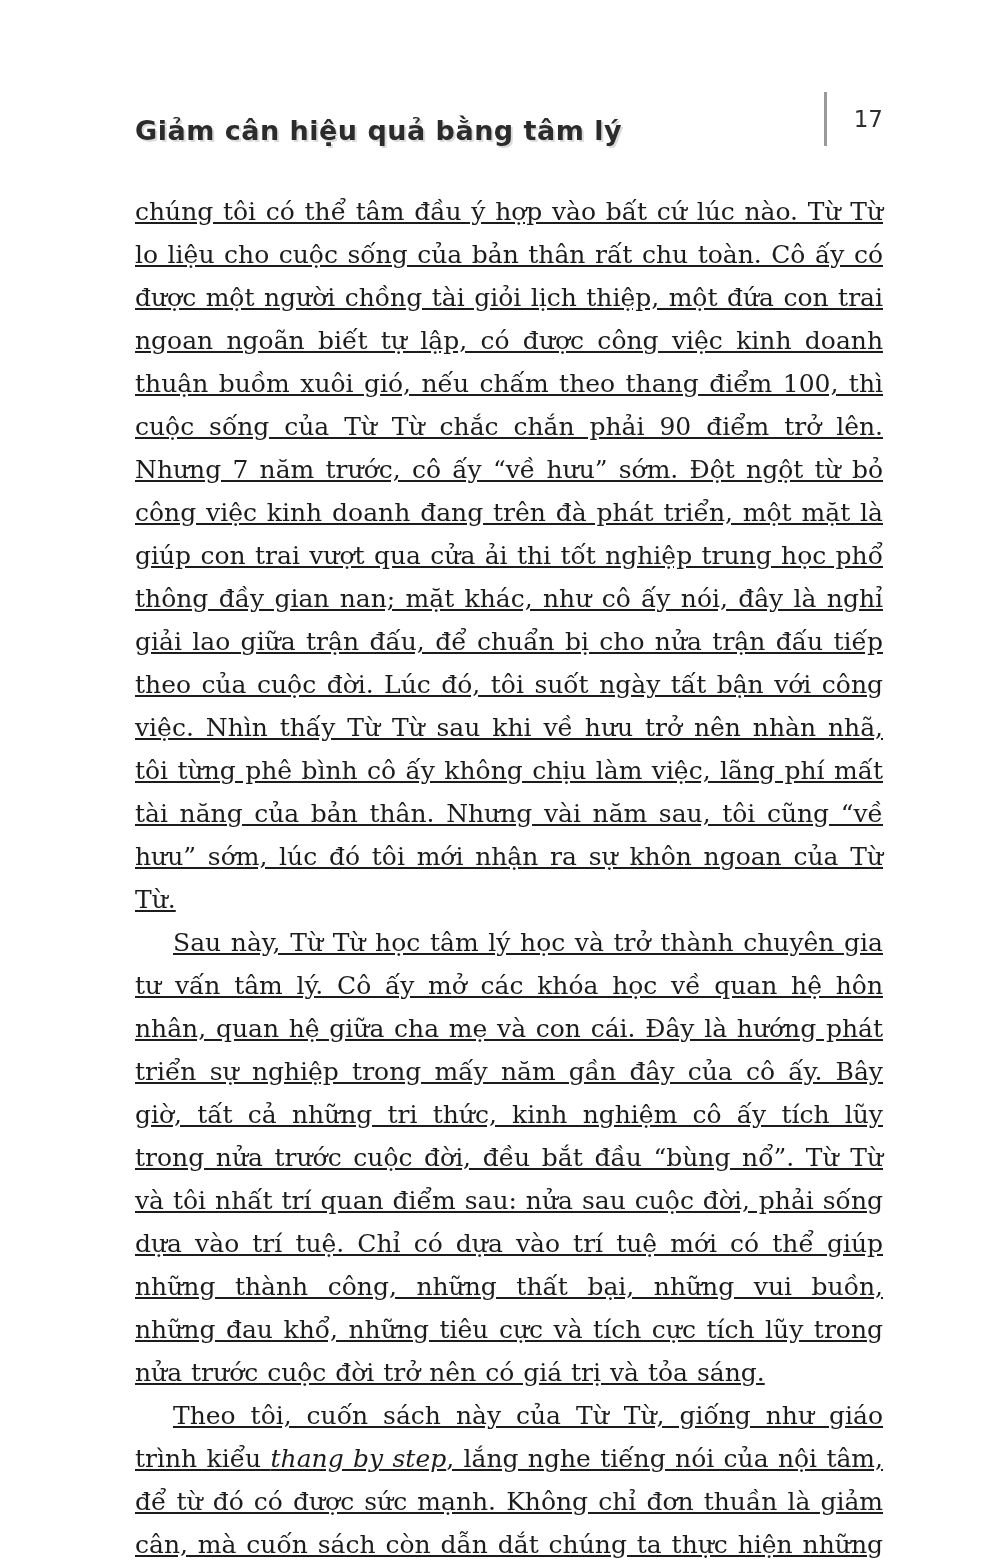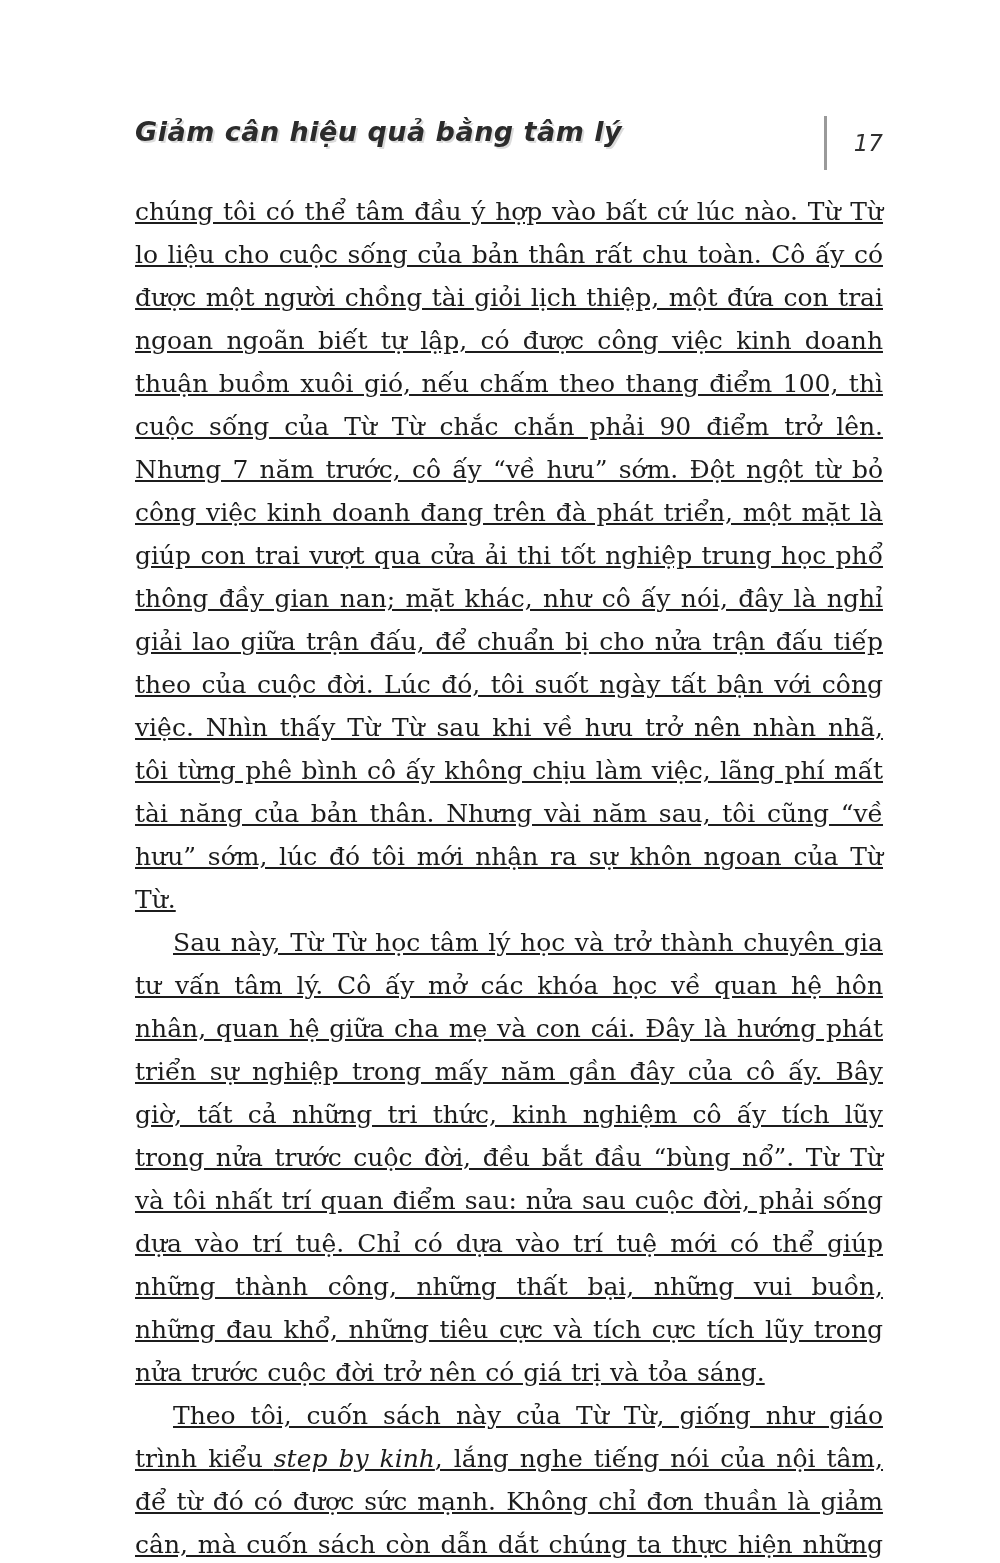--- a/index.html
+++ b/index.html
@@ -9,27 +9,26 @@
   .page {
     position: relative;
     width: 1000px;
     height: 1563px;
     background: #ffffff;
     overflow: hidden;
   }
 
   .page-header {
     position: absolute;
-    top: 116px;
+    top: 92px;
     left: 135px;
     width: 748px;
     display: flex;
-    align-items: flex-start;
+    align-items: flex-end;
     justify-content: space-between;
-    font-style: italic;
   }
 
   .book-title {
     font-family: "DejaVu Sans", sans-serif;
     font-size: 27px;
     font-weight: 600;
     color: #2b2b2b;
     letter-spacing: 0.5px;
     text-shadow: 2px 2px 0 rgba(175,175,175,0.45);
     white-space: nowrap;
@@ -84,17 +83,17 @@
       <span class="page-number">17</span>
     </div>
   </header>
 
   <main class="page-body">
 
     <p class="para"><span>chúng tôi có thể tâm đầu ý hợp vào bất cứ lúc nào. Từ Từ lo liệu cho cuộc sống của bản thân rất chu toàn. Cô ấy có được một người chồng tài giỏi lịch thiệp, một đứa con trai ngoan ngoãn biết tự lập, có được công việc kinh doanh thuận buồm xuôi gió, nếu chấm theo thang điểm 100, thì cuộc sống của Từ Từ chắc chắn phải 90 điểm trở lên. Nhưng 7 năm trước, cô ấy “về hưu” sớm. Đột ngột từ bỏ công việc kinh doanh đang trên đà phát triển, một mặt là giúp con trai vượt qua cửa ải thi tốt nghiệp trung học phổ thông đầy gian nan; mặt khác, như cô ấy nói, đây là nghỉ giải lao giữa trận đấu, để chuẩn bị cho nửa trận đấu tiếp theo của cuộc đời. Lúc đó, tôi suốt ngày tất bận với công việc. Nhìn thấy Từ Từ sau khi về hưu trở nên nhàn nhã, tôi từng phê bình cô ấy không chịu làm việc, lãng phí mất tài năng của bản thân. Nhưng vài năm sau, tôi cũng “về hưu” sớm, lúc đó tôi mới nhận ra sự khôn ngoan của Từ Từ.</span></p>
 
     <p class="para indent"><span>Sau này, Từ Từ học tâm lý học và trở thành chuyên gia tư vấn tâm lý. Cô ấy mở các khóa học về quan hệ hôn nhân, quan hệ giữa cha mẹ và con cái. Đây là hướng phát triển sự nghiệp trong mấy năm gần đây của cô ấy. Bây giờ, tất cả những tri thức, kinh nghiệm cô ấy tích lũy trong nửa trước cuộc đời, đều bắt đầu “bùng nổ”. Từ Từ và tôi nhất trí quan điểm sau: nửa sau cuộc đời, phải sống dựa vào trí tuệ. Chỉ có dựa vào trí tuệ mới có thể giúp những thành công, những thất bại, những vui buồn, những đau khổ, những tiêu cực và tích cực tích lũy trong nửa trước cuộc đời trở nên có giá trị và tỏa sáng.</span></p>
 
-    <p class="para indent"><span>Theo tôi, cuốn sách này của Từ Từ, giống như giáo trình kiểu </span><em class="italic">step by kinh</em><span>, lắng nghe tiếng nói của nội tâm, để từ đó có được sức mạnh. Không chỉ đơn thuần là giảm cân, mà cuốn sách còn dẫn dắt chúng ta thực hiện những sự thay đổi khác.</span></p>
+    <p class="para indent"><span>Theo tôi, cuốn sách này của Từ Từ, giống như giáo trình kiểu </span><em class="italic">thang by step</em><span>, lắng nghe tiếng nói của nội tâm, để từ đó có được sức mạnh. Không chỉ đơn thuần là giảm cân, mà cuốn sách còn dẫn dắt chúng ta thực hiện những sự thay đổi khác.</span></p>
 
   </main>
 
 </div>
 
 </body></html>

